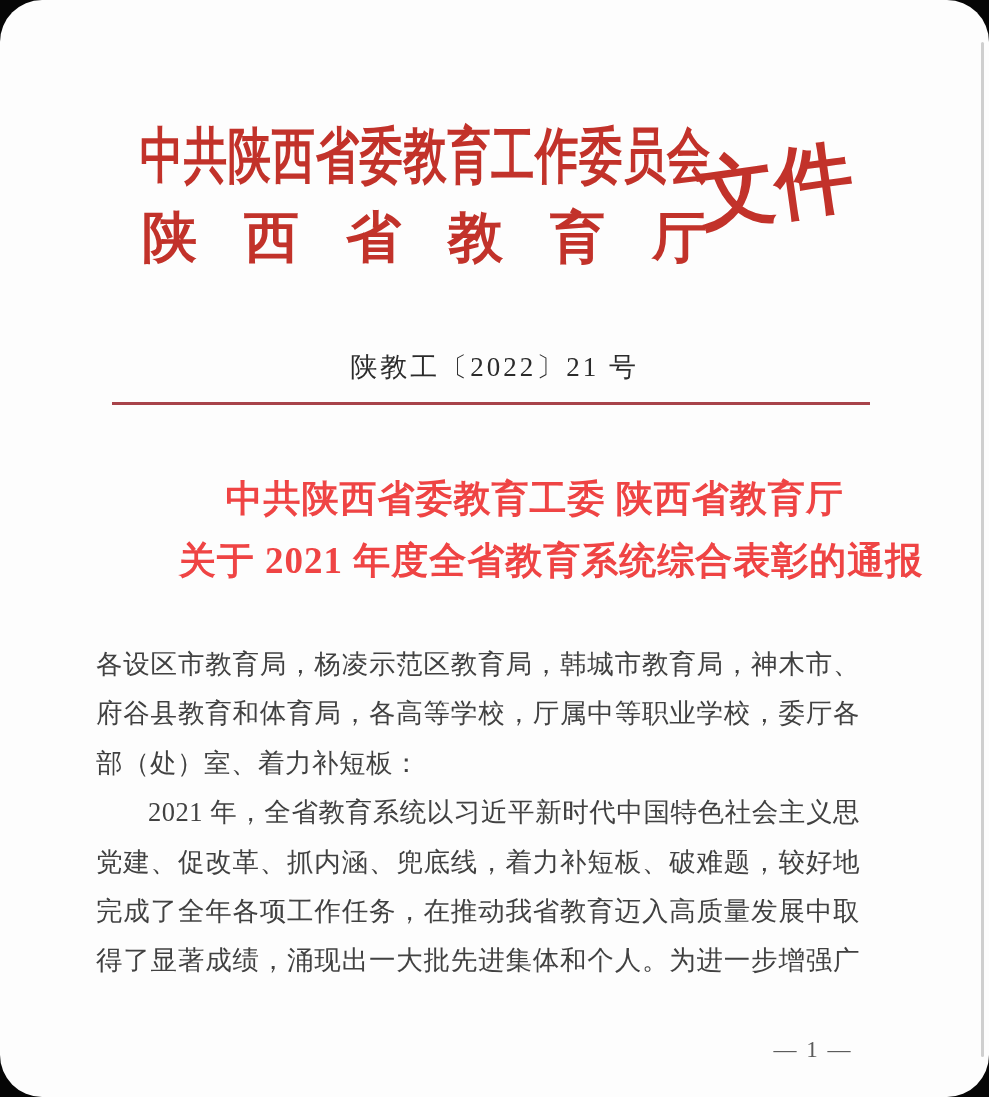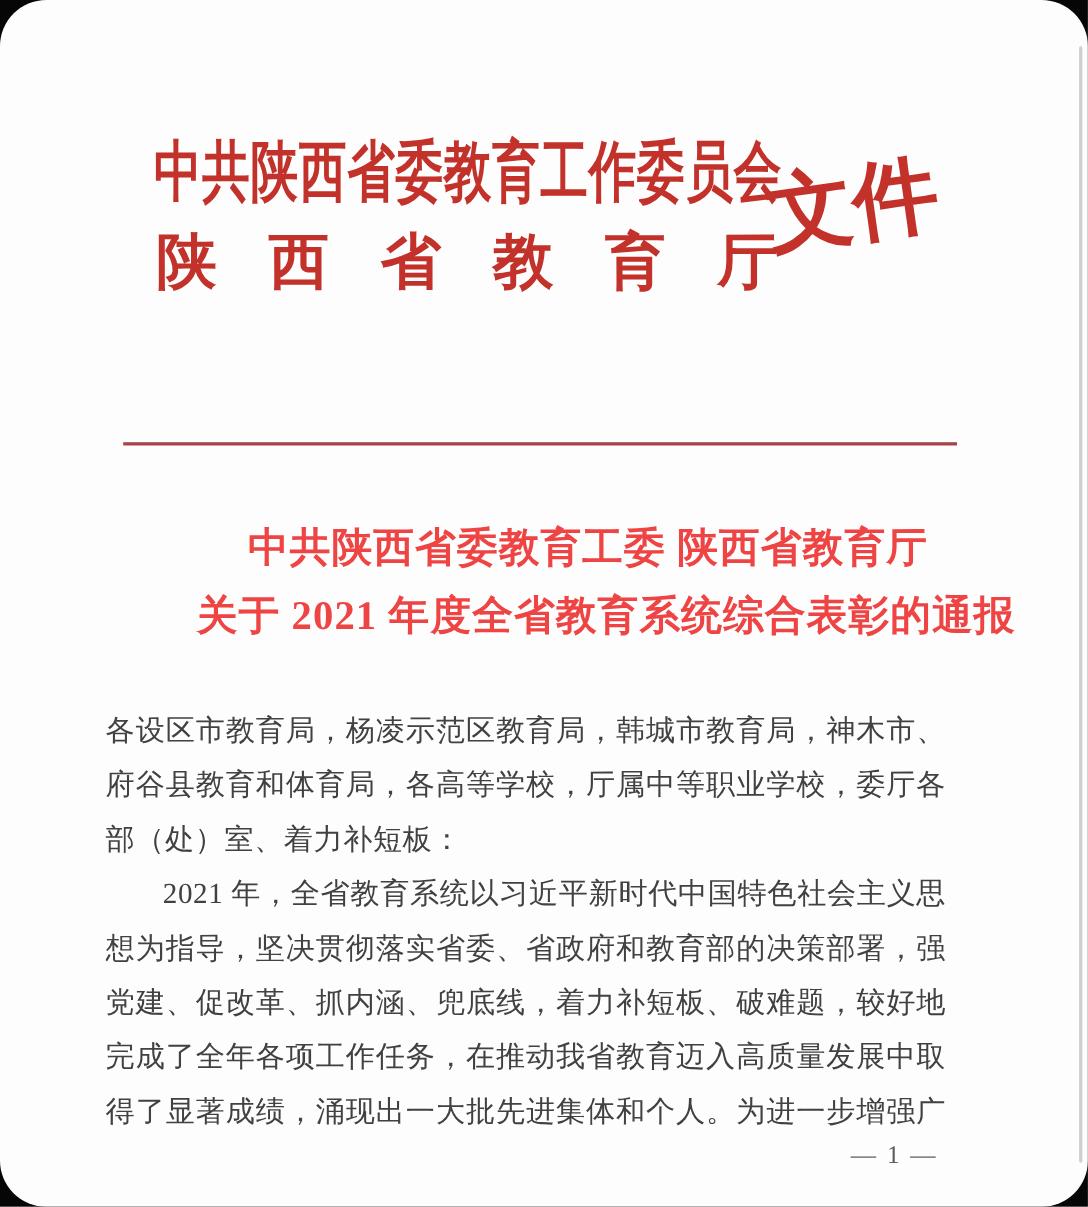--- a/index.html
+++ b/index.html
@@ -132,32 +132,32 @@
 <body>
 
 <div class="page">
 
   <div class="letterhead">
     <div class="org-line1">中共陕西省委教育工作委员会</div>
     <div class="org-line2">陕西省教育厅</div>
     <div class="doc-type">文件</div>
   </div>
 
+  <div class="doc-number">陕教工〔2022〕21 号</div>
 
   <div class="red-divider"></div>
 
   <div class="doc-title-line1">中共陕西省委教育工委 陕西省教育厅</div>
   <div class="doc-title-line2">关于 2021 年度全省教育系统综合表彰的通报</div>
 
   <div class="body-text">
     <div class="body-line fill">各设区市教育局，杨凌示范区教育局，韩城市教育局，神木市、</div>
     <div class="body-line fill">府谷县教育和体育局，各高等学校，厅属中等职业学校，委厅各</div>
     <div class="body-line">部（处）室、着力补短板：</div>
     <div class="body-line fill indent">2021 年，全省教育系统以习近平新时代中国特色社会主义思</div>
-    <div class="body-line fill">想为指导，坚决贯彻落实省委、省政府和教育部的决策部署，强</div>
     <div class="body-line fill">党建、促改革、抓内涵、兜底线，着力补短板、破难题，较好地</div>
     <div class="body-line fill">完成了全年各项工作任务，在推动我省教育迈入高质量发展中取</div>
     <div class="body-line fill">得了显著成绩，涌现出一大批先进集体和个人。为进一步增强广</div>
   </div>
 
   <div class="page-number">— 1 —</div>
 
   <div class="page-edge-line"></div>
 
 </div>

